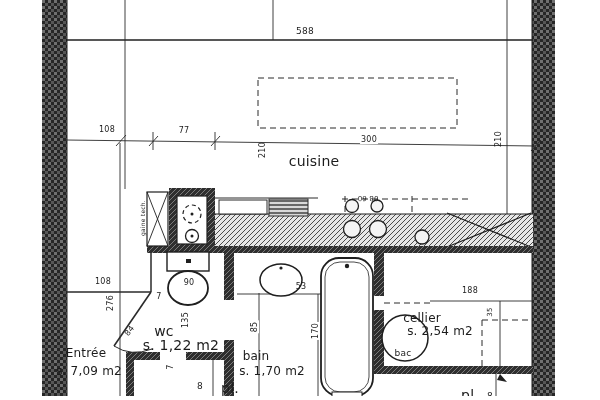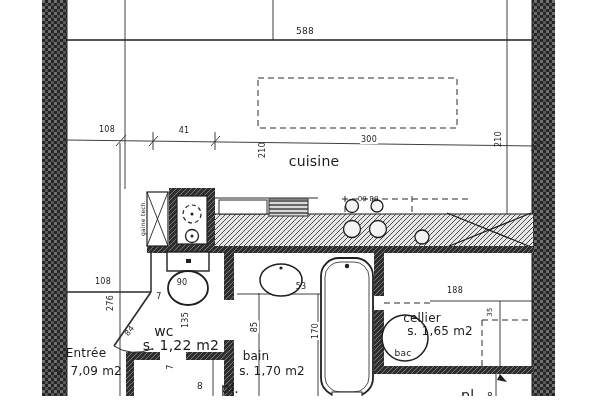--- a/index.html
+++ b/index.html
@@ -160,53 +160,53 @@
       <rect x="321" y="258" width="52" height="138" rx="18" fill="#ffffff" stroke="#1f1f1f" stroke-width="1.8"></rect>
       <rect x="325" y="262" width="44" height="130" rx="15" fill="none" stroke="#1f1f1f" stroke-width="0.8"></rect>
       <circle cx="347" cy="266" r="2.2" fill="#1f1f1f"></circle>
       <rect x="332" y="392" width="30" height="8" fill="#ffffff" stroke="#1f1f1f" stroke-width="1"></rect>
     </g>
     <circle cx="405" cy="338" r="23" fill="#ffffff" stroke="#1f1f1f" stroke-width="1.5"></circle>
   </svg>
 
   <div class="lbl s9" style="left:305px;top:31px">588</div>
   <div class="lbl s8" style="left:107px;top:130px">108</div>
-  <div class="lbl s8" style="left:184px;top:131px">41</div>
+  <div class="lbl s8" style="left:184px;top:131px">77</div>
   <div class="lbl s8 bgw" style="left:369px;top:140px">300</div>
   <div class="lbl s8 rot90" style="left:263px;top:150px">210</div>
   <div class="lbl s8 rot90" style="left:499px;top:139px">210</div>
   <div class="lbl s11" style="left:314px;top:161px">cuisine</div>
 
   <div class="lbl s6 rot90" style="left:143px;top:218px">gaine tech.</div>
   <div class="lbl s7 rot180" style="left:368px;top:197px">08 60</div>
 
   <div class="lbl s8" style="left:103px;top:282px">108</div>
   <div class="lbl s8 rot90" style="left:111px;top:303px">276</div>
   <div class="lbl s8 rot52" style="left:130px;top:331px">84</div>
   <div class="lbl s8" style="left:159px;top:297px">7</div>
-  <div class="lbl s8 bgw" style="left:182px;top:283px">90</div>
+  <div class="lbl s8 bgw" style="left:189px;top:283px">90</div>
   <div class="lbl s8 rot90 bgw" style="left:186px;top:320px">135</div>
 
   <div class="lbl s11" style="left:164px;top:331px">wc</div>
   <div class="lbl s11" style="left:181px;top:345px">s. 1,22 m2</div>
   <div class="lbl s12" style="left:86px;top:353px">Entrée</div>
   <div class="lbl s12" style="left:89px;top:371px">s. 7,09 m2</div>
 
   <div class="lbl s8 rot90" style="left:171px;top:367px">7</div>
   <div class="lbl s9" style="left:200px;top:386px">8</div>
   <div class="lbl s11" style="left:230px;top:388px">pl.</div>
 
   <div class="lbl s12" style="left:256px;top:356px">bain</div>
   <div class="lbl s12" style="left:272px;top:371px">s. 1,70 m2</div>
   <div class="lbl s8" style="left:301px;top:287px">53</div>
   <div class="lbl s8 rot90 bgw" style="left:255px;top:327px">85</div>
   <div class="lbl s8 rot90 bgw" style="left:316px;top:331px">170</div>
 
   <div class="lbl s12" style="left:422px;top:318px">cellier</div>
-  <div class="lbl s12" style="left:440px;top:331px">s. 1,65 m2</div>
+  <div class="lbl s12" style="left:440px;top:331px">s. 2,54 m2</div>
   <div class="lbl s9" style="left:403px;top:353px">bac</div>
-  <div class="lbl s8 bgw" style="left:455px;top:291px">188</div>
+  <div class="lbl s8 bgw" style="left:470px;top:291px">188</div>
   <div class="lbl s7 rot90" style="left:490px;top:312px">35</div>
 
   <div class="lbl s11" style="left:470px;top:395px">pl.</div>
   <div class="lbl s9" style="left:490px;top:396px">8</div>
 
 </div>
 
 </body></html>

